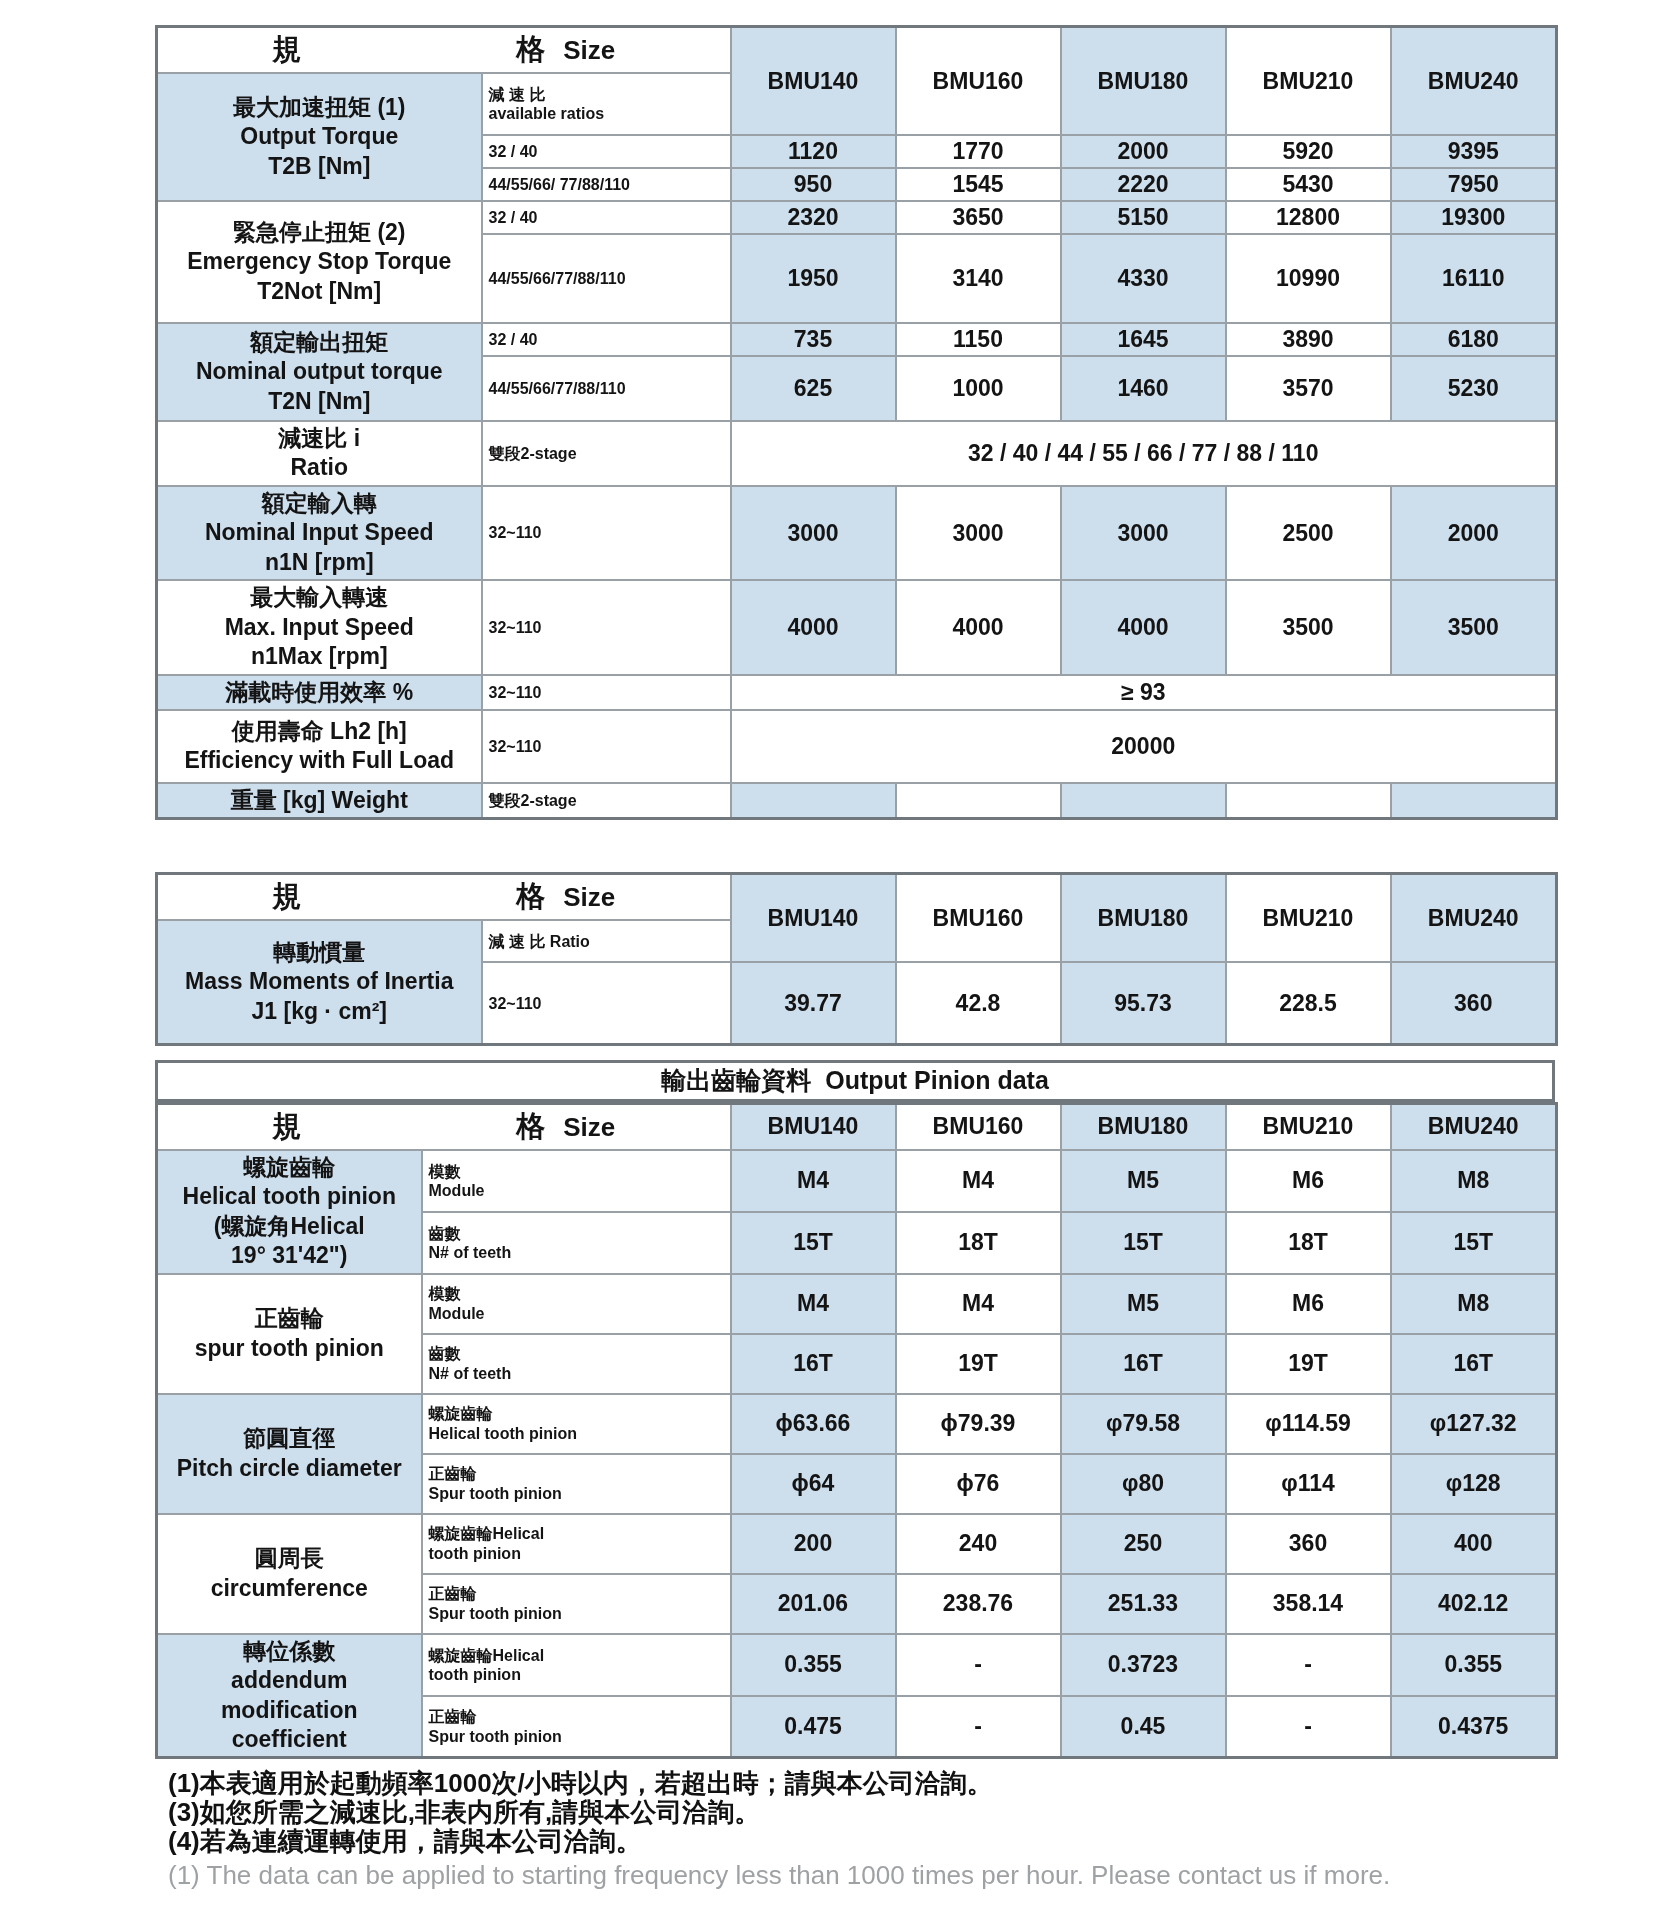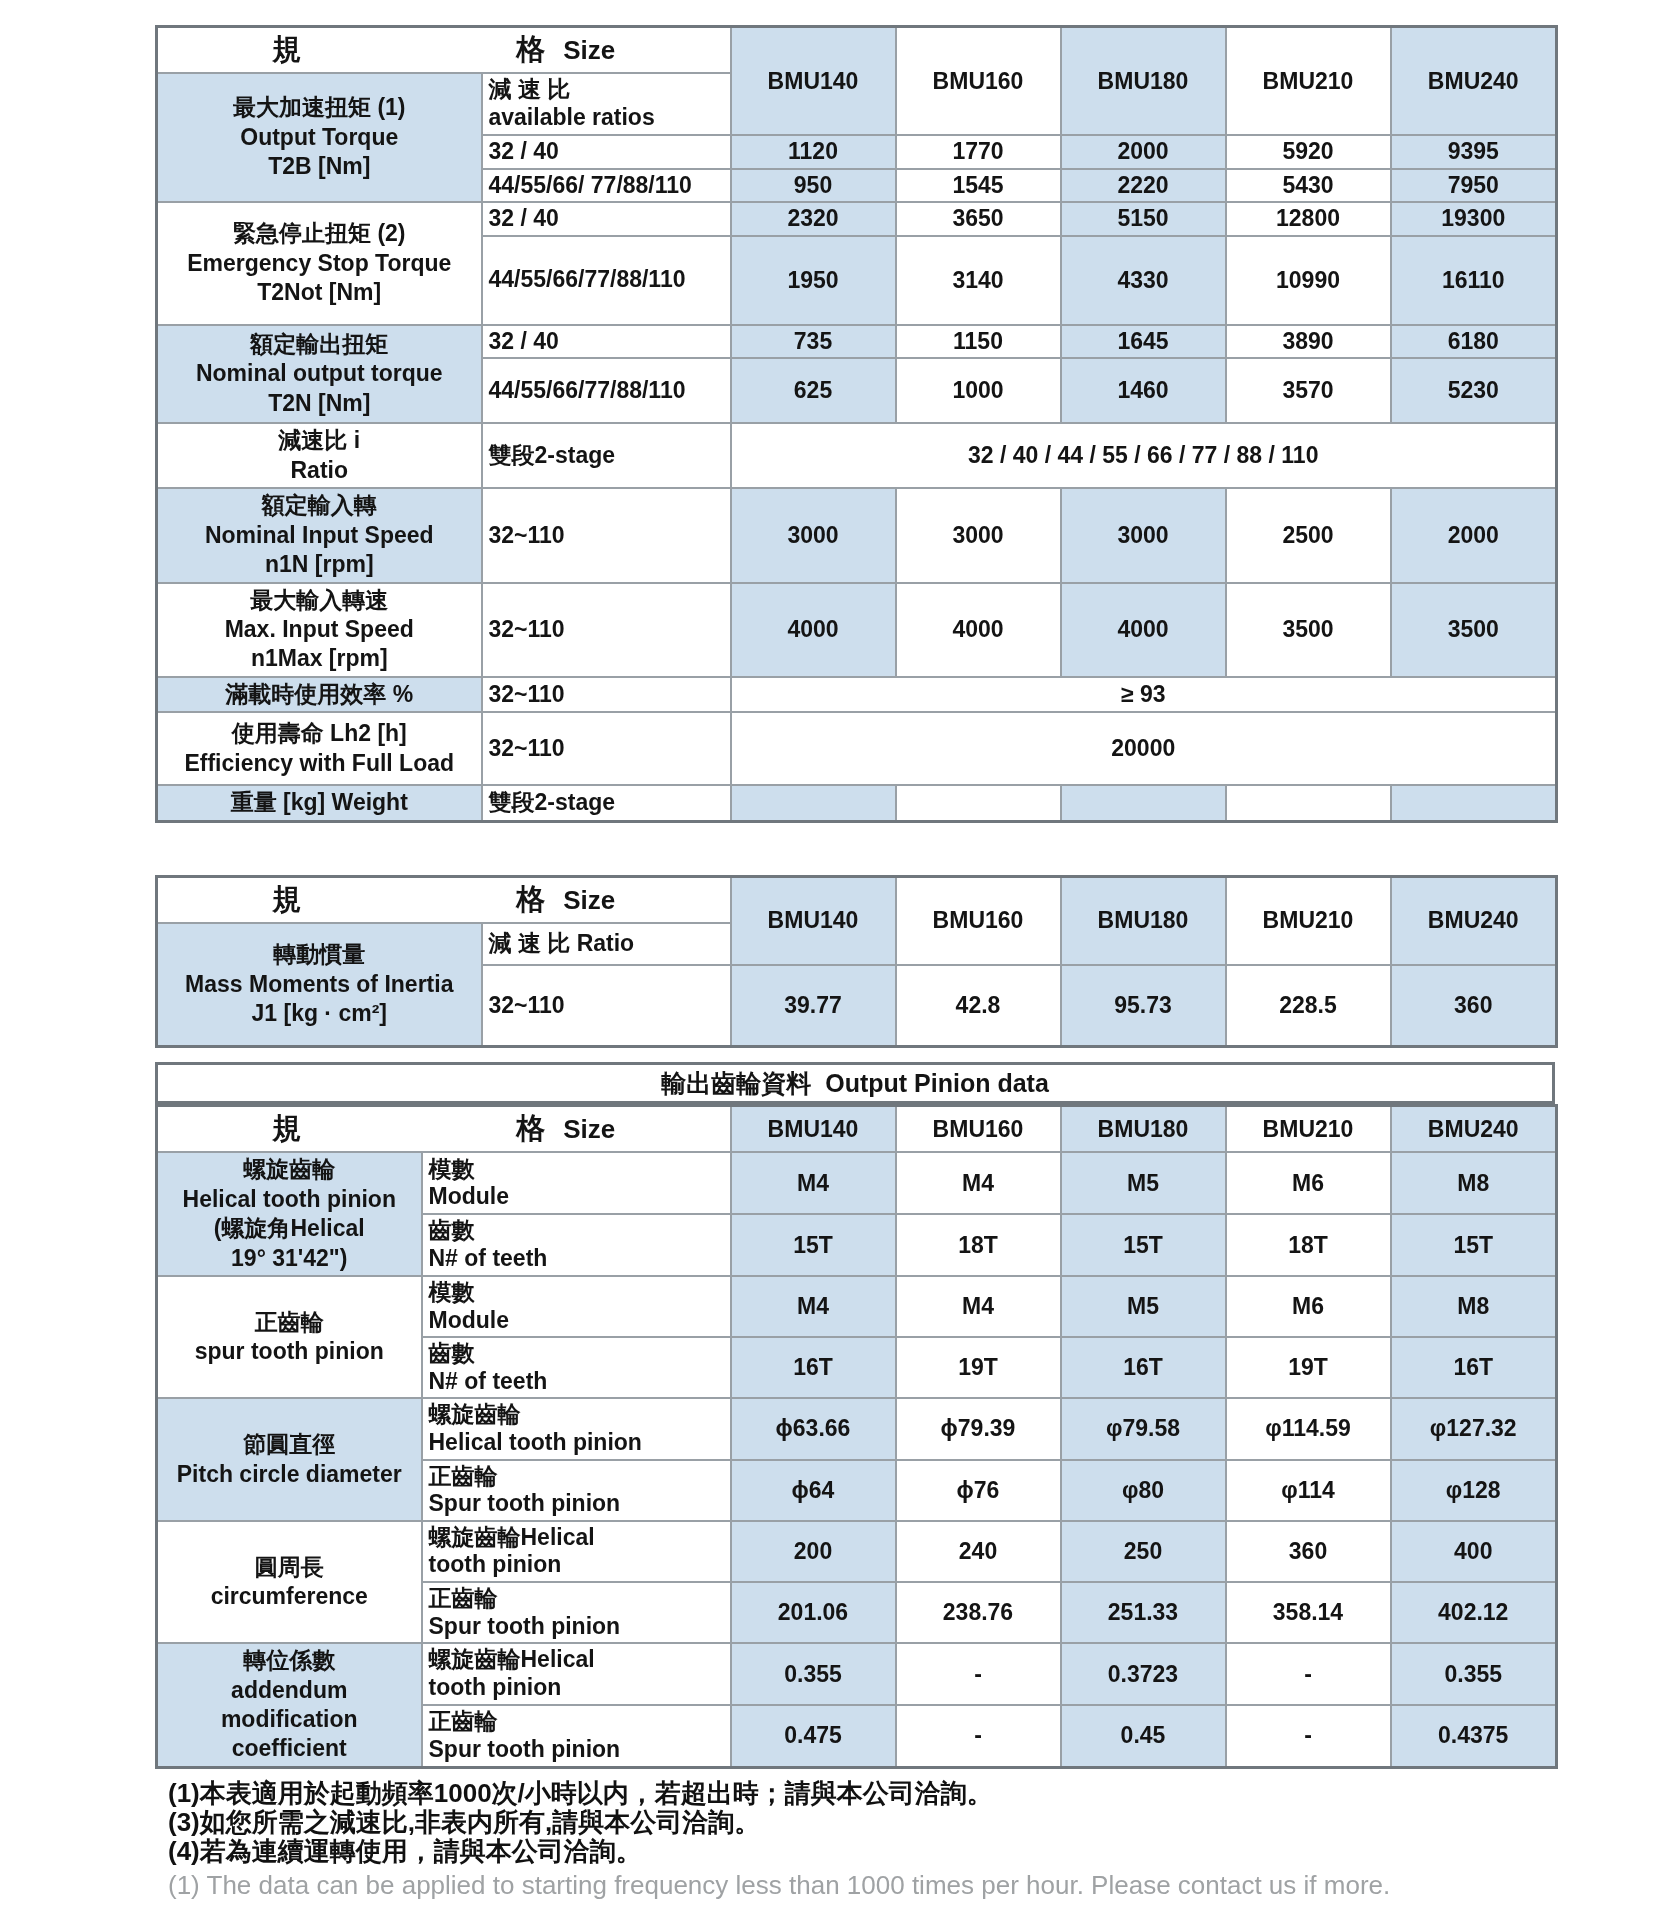--- a/index.html
+++ b/index.html
@@ -15,21 +15,21 @@
   .spec-hdr{background:#ffffff;}
   .shx{display:flex;justify-content:center;align-items:baseline;font-weight:bold;}
   .sh-cn{font-size:29px;}
   .sh-g{margin-left:215px;}
   .sh-en{font-size:26px;margin-left:18px;}
 
   td.bmu{font-weight:bold;font-size:23px;text-align:center;vertical-align:middle;}
   td.lbl{font-weight:bold;font-size:23px;text-align:center;vertical-align:middle;
          padding-left:14px;line-height:1.28;background:#ffffff;}
   td.lbl.lb{background:#cddeed;}
-  td.ratio{font-weight:bold;font-size:23px;text-align:left;vertical-align:middle;
+  td.ratio{font-weight:bold;font-size:16px;text-align:left;vertical-align:middle;
            padding-left:14px;background:#ffffff;line-height:1.2;}
   td.val{font-weight:bold;font-size:23px;text-align:center;vertical-align:middle;}
   td.spanv{font-weight:bold;font-size:23px;text-align:center;vertical-align:middle;background:#ffffff;}
   .ln{display:block;}
 
   .banner{width:1400px;box-sizing:border-box;border:3px solid #70777d;background:#ffffff;
           height:42px;margin-top:14px;display:flex;align-items:center;justify-content:center;
           font-weight:bold;font-size:25px;gap:14px;}
   .gap1{margin-top:52px;}
   .gap2{margin-top:0px;}

